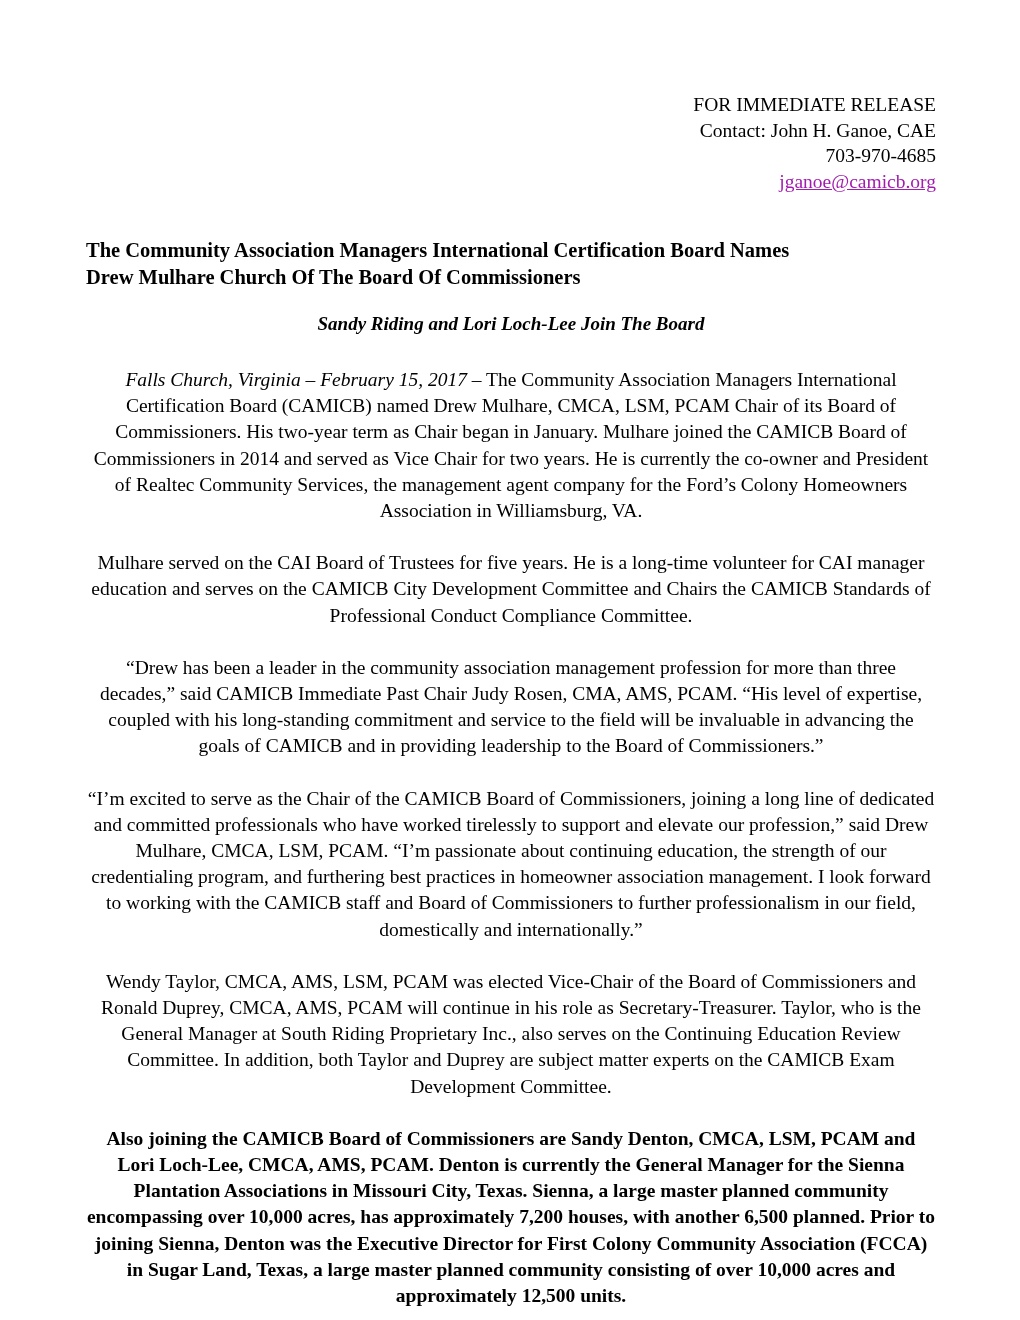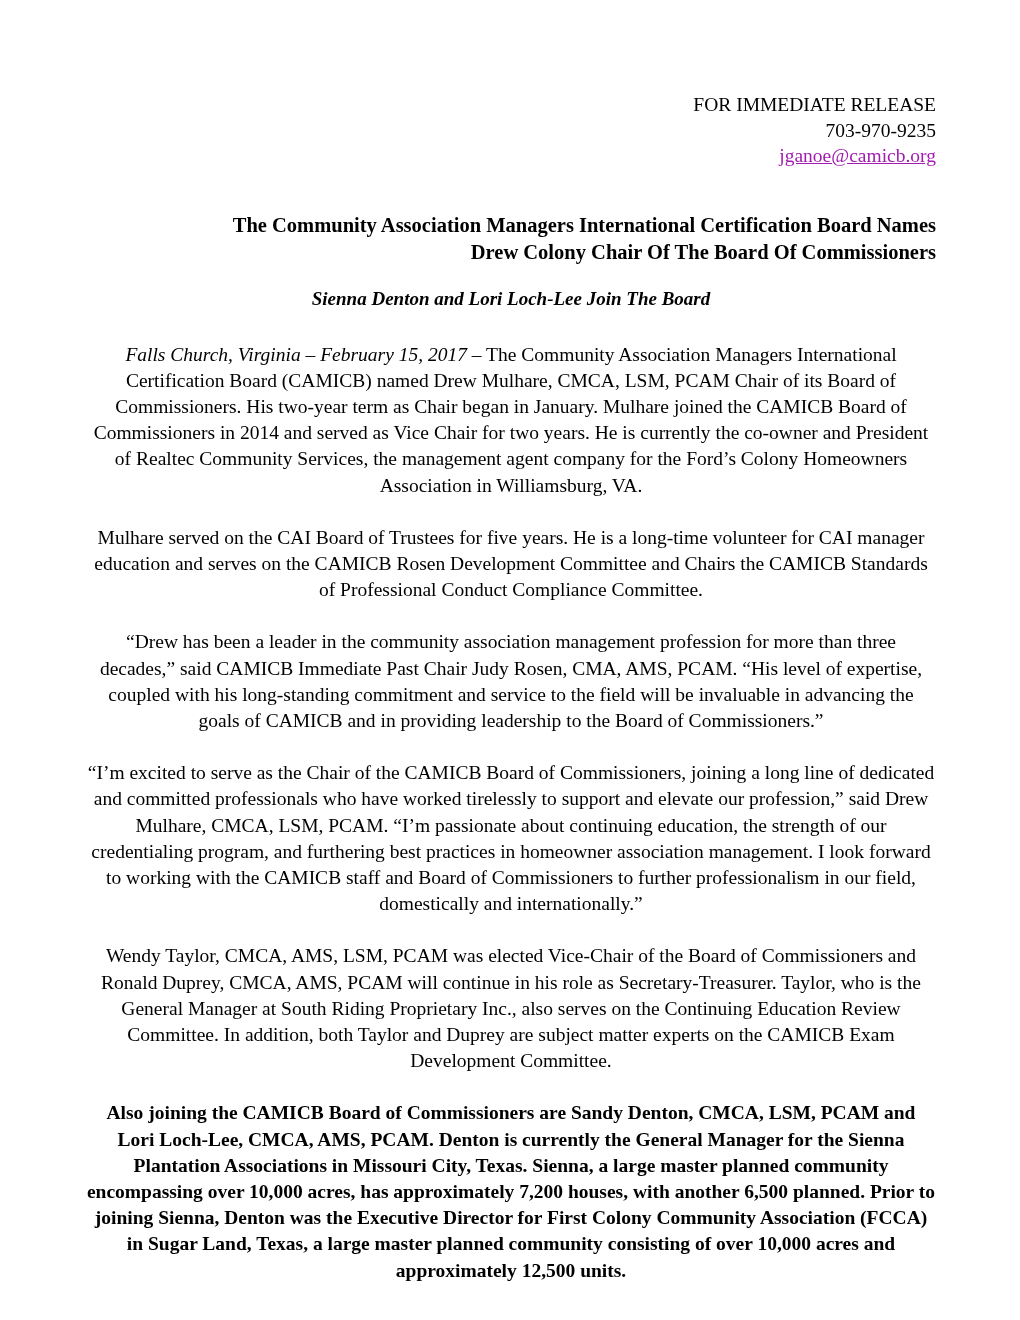--- a/index.html
+++ b/index.html
@@ -40,21 +40,21 @@
   }
   .release-header a.email-link {
     color: #a21caf;
     text-decoration: underline;
     cursor: pointer;
   }
 
   
   .headline {
     margin-top: 43px;
-    text-align: right;
+    text-align: left;
     font-weight: bold;
     font-size: 20.5px;
     line-height: 27px;
   }
   .headline .hl-line {
     display: block;
   }
 
   .subhead {
     margin-top: 21px;
@@ -85,34 +85,35 @@
   }
 </style>
 </head>
 <body>
 
 <div class="page">
   <div class="content">
 
     <div class="release-header">
       <span class="line">FOR IMMEDIATE RELEASE</span>
-      <span class="line">703-970-9235</span>
+      <span class="line">Contact: John H. Ganoe, CAE</span>
+      <span class="line">703-970-4685</span>
       <span class="line"><a class="email-link" href="#">jganoe@camicb.org</a></span>
     </div>
 
     <h1 class="headline">
       <span class="hl-line">The Community Association Managers International Certification Board Names</span>
-      <span class="hl-line">Drew Colony Chair Of The Board Of Commissioners</span>
+      <span class="hl-line">Drew Mulhare Church Of The Board Of Commissioners</span>
     </h1>
 
-    <h2 class="subhead">Sienna Denton and Lori Loch-Lee Join The Board</h2>
+    <h2 class="subhead">Sandy Riding and Lori Loch-Lee Join The Board</h2>
 
     <div class="body-copy">
       <p><span class="dateline">Falls Church, Virginia – February 15, 2017</span><span> – The Community Association Managers International Certification Board (CAMICB) named Drew Mulhare, CMCA, LSM, PCAM Chair of its Board of Commissioners. His two-year term as Chair began in January. Mulhare joined the CAMICB Board of Commissioners in 2014 and served as Vice Chair for two years. He is currently the co-owner and President of Realtec Community Services, the management agent company for the Ford’s Colony Homeowners Association in Williamsburg, VA.</span></p>
-      <p>Mulhare served on the CAI Board of Trustees for five years. He is a long-time volunteer for CAI manager education and serves on the CAMICB Rosen Development Committee and Chairs the CAMICB Standards of Professional Conduct Compliance Committee.</p>
+      <p>Mulhare served on the CAI Board of Trustees for five years. He is a long-time volunteer for CAI manager education and serves on the CAMICB City Development Committee and Chairs the CAMICB Standards of Professional Conduct Compliance Committee.</p>
       <p>“Drew has been a leader in the community association management profession for more than three decades,” said CAMICB Immediate Past Chair Judy Rosen, CMA, AMS, PCAM.  “His level of expertise, coupled with his long-standing commitment and service to the field will be invaluable in advancing the goals of CAMICB and in providing leadership to the Board of Commissioners.”</p>
       <p>“I’m excited to serve as the Chair of the CAMICB Board of Commissioners, joining a long line of dedicated and committed professionals who have worked tirelessly to support and elevate our profession,” said Drew Mulhare, CMCA, LSM, PCAM.  “I’m passionate about continuing education, the strength of our credentialing program, and furthering best practices in homeowner association management.  I look forward to working with the CAMICB staff and Board of Commissioners to further professionalism in our field, domestically and internationally.”</p>
       <p>Wendy Taylor, CMCA, AMS, LSM, PCAM was elected Vice-Chair of the Board of Commissioners and Ronald Duprey, CMCA, AMS, PCAM will continue in his role as Secretary-Treasurer.  Taylor, who is the General Manager at South Riding Proprietary Inc., also serves on the Continuing Education Review Committee. In addition, both Taylor and Duprey are subject matter experts on the CAMICB Exam Development Committee.</p>
       <p>Also joining the CAMICB Board of Commissioners are Sandy Denton, CMCA, LSM, PCAM and Lori Loch-Lee, CMCA, AMS, PCAM.  Denton is currently the General Manager for the Sienna Plantation Associations in Missouri City, Texas.  Sienna, a large master planned community encompassing over 10,000 acres, has approximately 7,200 houses, with another 6,500 planned.  Prior to joining Sienna, Denton was the Executive Director for First Colony Community Association (FCCA) in Sugar Land, Texas, a large master planned community consisting of over 10,000 acres and approximately 12,500 units.</p>
     </div>
 
   </div>
 </div>
 
 </body></html>

